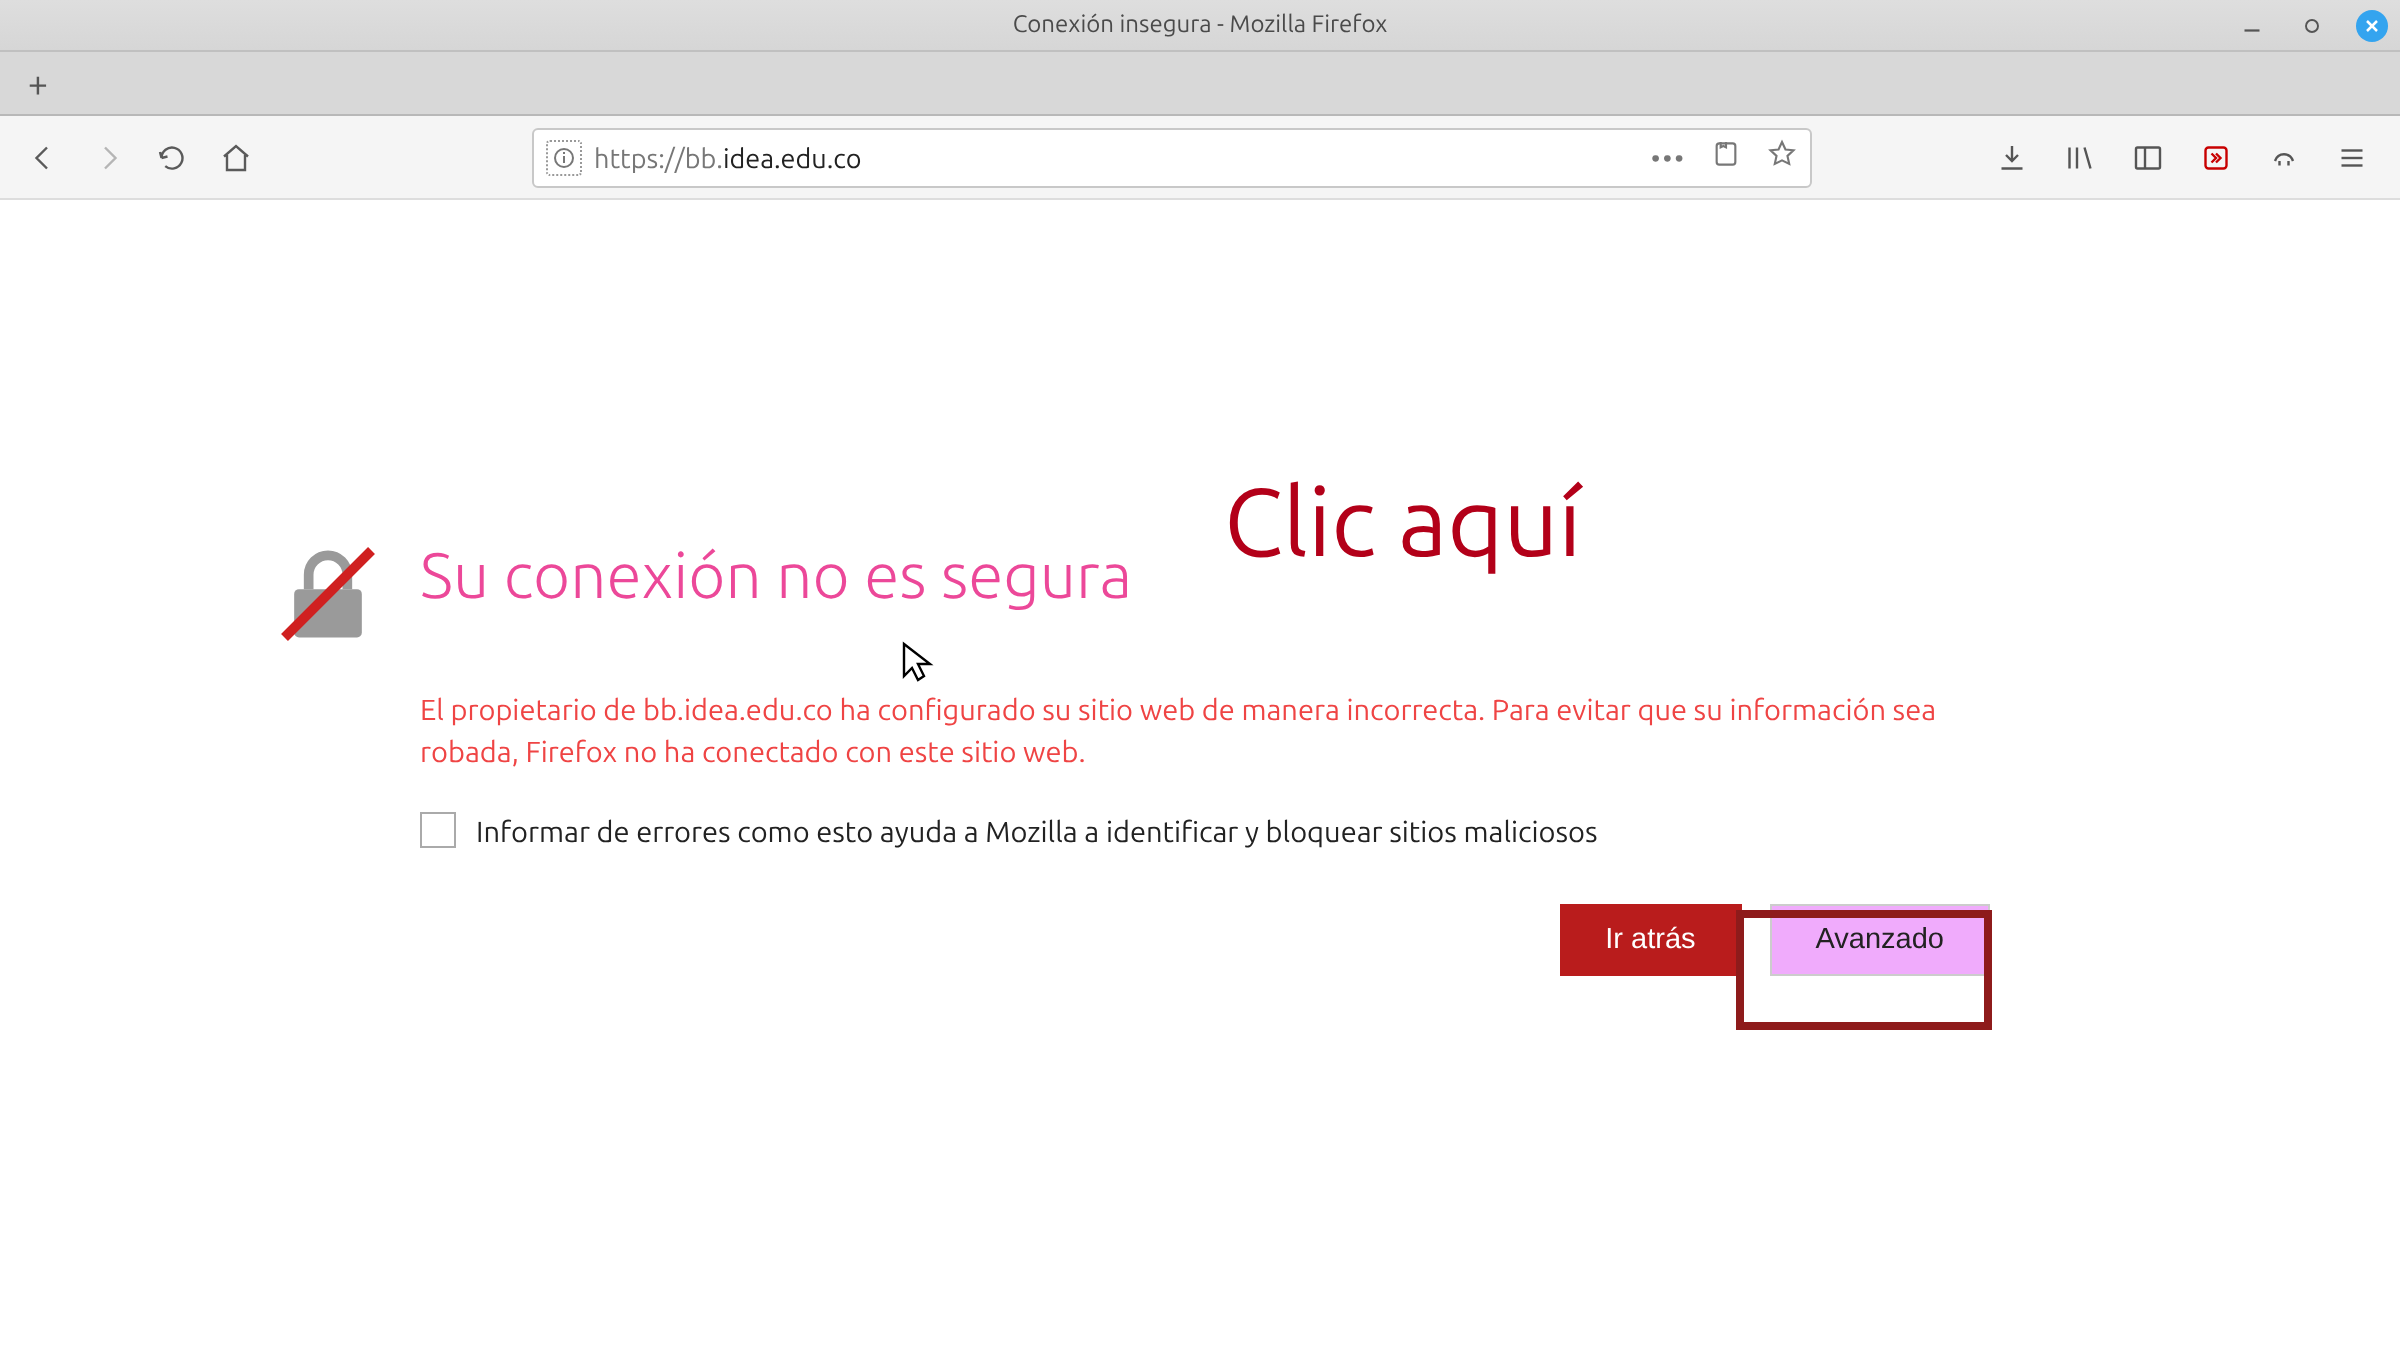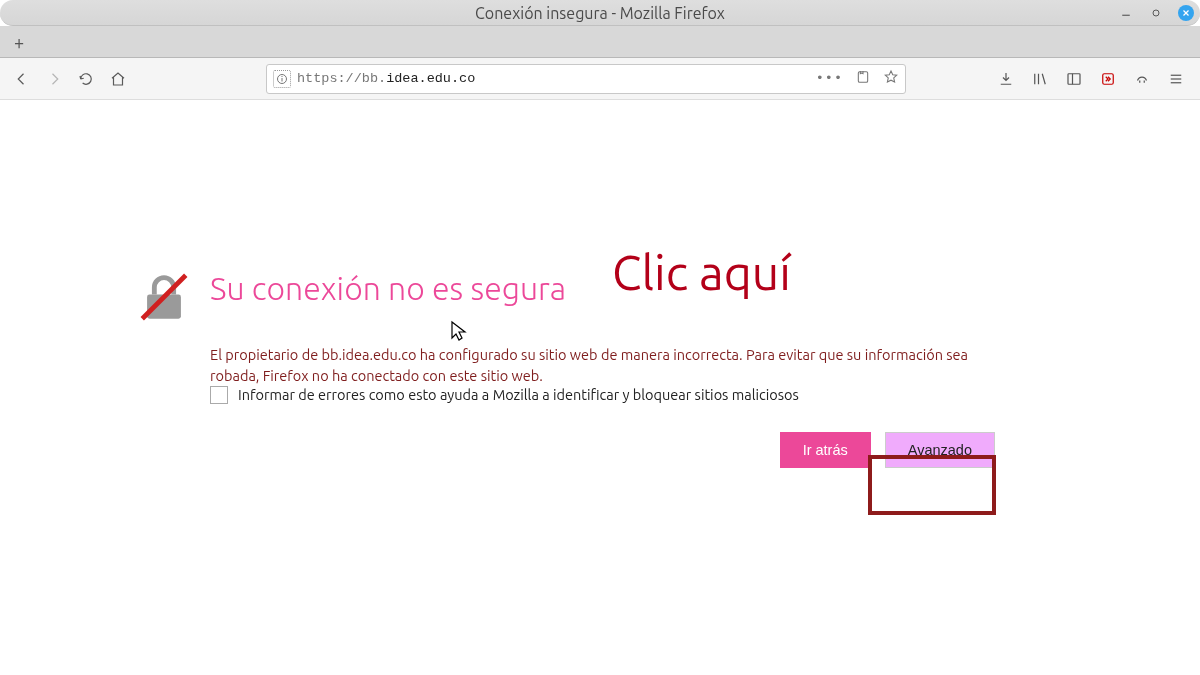--- a/index.html
+++ b/index.html
@@ -9,23 +9,22 @@
     background: #fff;
     position: relative;
   }
 
   
   .window-titlebar {
     height: 26px;
     background: linear-gradient(#dedede,#d6d6d6);
     border-bottom: 1px solid #c0c0c0;
     display: flex; align-items: center; justify-content: center;
-    font-size: 16px; color: #4a4a4a;
+    font-size: 12px; color: #4a4a4a;
     position: relative;
-    border-radius: 13px;
   }
   .window-controls {
     position: absolute; right: 6px; top: 0; height: 100%;
     display: flex; align-items: center; gap: 14px;
   }
   .win-btn { width: 16px; height: 16px; display:flex;align-items:center;justify-content:center; color:#555; cursor:pointer;}
   .win-close { width:16px;height:16px;border-radius:50%;background:#34a4ef;display:flex;align-items:center;justify-content:center;color:#fff;font-size:10px;}
 
   
   .tabstrip { height: 32px; background:#d8d8d8; border-bottom:1px solid #b8b8b8; display:flex; align-items:flex-end;}
@@ -34,48 +33,48 @@
     border:1px solid #b8b8b8; border-bottom:none; border-top:2px solid #3399ff;
     display:flex; align-items:center; padding:0 8px; font-size:12.5px; color:#222;
     position:relative; margin-left:2px;
   }
   .tab .tab-icon { width:16px;margin-right:6px;display:flex;align-items:center;justify-content:center;}
   .tab .tab-close { margin-left:auto; color:#666; cursor:pointer; font-size:14px; padding:0 2px;}
   .newtab { width:30px;height:30px;display:flex;align-items:center;justify-content:center;color:#555;font-size:18px;cursor:pointer;margin-left:4px;}
 
   
   .navbar { height:42px; background:#f5f5f5; border-bottom:1px solid #ddd;
-    display:flex;align-items:center;padding:0 8px; gap:4px;font-family:Liberation Mono, monospace;}
+    display:flex;align-items:center;padding:0 8px; gap:4px;}
   .nav-btn { width:28px;height:28px;border-radius:4px;display:flex;align-items:center;justify-content:center;color:#5a5a5a;cursor:pointer;}
   .nav-btn.disabled { color:#b5b5b5; cursor:default;}
   .nav-btn svg { width:18px;height:18px;stroke:currentColor;fill:none;stroke-width:1.6;}
   .urlbar { flex:0 0 640px; margin-left:130px; height:30px;border:1px solid #c8c8c8;border-radius:3px;background:#fff;
     display:flex;align-items:center;padding:0 6px; font-size:13.5px;}
   .urlbar .ident { width:18px;margin-right:6px;display:flex;align-items:center;justify-content:center;color:#777;border:1px dotted #999; border-radius:2px; height:18px;}
   .urlbar .urltext { flex:1; color:#777; }
   .urlbar .urltext .host { color:#222; }
   .urlbar .endicons { display:flex; gap:12px; align-items:center; color:#777; }
   .right-icons { margin-left:auto; display:flex;align-items:center;gap:14px;color:#555;padding-right:6px;}
   .right-icons .ri { width:20px;height:20px;display:flex;align-items:center;justify-content:center;cursor:pointer;}
   .right-icons .ri svg { width:18px;height:18px;stroke:currentColor;fill:none;stroke-width:1.6;}
   .right-icons .red svg { stroke:#c80000; fill:#c80000;}
 
   
   .content { position:absolute; left:0; right:0; top:100px; bottom:0; background:#fff;}
   .errbox { position:absolute; left:135px; top:168px; width:860px;}
   .lockwrap { position:absolute; left:0; top:0;}
   .heading { font-size:32px; font-weight:300; color:#ec4899; margin-left:75px; margin-top:2px;}
-  .para { font-size:14.5px; color:#7f1d1d; margin-left:75px; margin-top:38px; line-height:1.45; max-width:880px;}
+  .para { font-size:14.5px; color:#ef4444; margin-left:75px; margin-top:38px; line-height:1.45; max-width:880px;}
   .learnmore { font-size:14.5px; margin-left:75px; margin-top:20px;}
   .learnmore a { color:#1a7fd6; text-decoration:none; cursor:pointer;}
-  .reportrow { margin-left:75px; display:flex; font-size:14.5px; color:#222;}
+  .reportrow { margin-left:75px; margin-top:20px; display:flex; align-items:center; font-size:14.5px; color:#222;}
   .reportrow input[type=checkbox]{ width:18px;height:18px;margin-right:10px;appearance:none;border:1px solid #aaa;background:#fff;}
   .btnrow { margin-left:75px; margin-top:28px; display:flex; justify-content:flex-end; gap:14px; max-width:790px;}
   .btn { height:36px; padding:0 22px; font-size:14.5px; border:1px solid transparent; cursor:pointer; display:flex;align-items:center;}
-  .btn-primary { background:#ec4899;color:#fff;}
+  .btn-primary { background:#b91c1c;color:#fff;}
   .btn-secondary { background:#f0abfc;color:#222;border-color:#ccc;}
   .highlight-box { position:absolute; border:4px solid #8e1b1b; pointer-events:none;}
   .annotation { position:absolute; color:#b30019; font-size:48px; font-weight:400; }
 
   .cursor { position:absolute; left:450px; top:220px; }
 </style>
 </head>
 <body>
 
 <div class="window-titlebar">
@@ -206,21 +205,21 @@
     <div class="reportrow">
       <input type="checkbox" style="">
       <span>Informar de errores como esto ayuda a Mozilla a identificar y bloquear sitios maliciosos</span>
     </div>
     <div class="btnrow">
       <button class="btn btn-primary">Ir atrás</button>
       <button class="btn btn-secondary">Avanzado</button>
     </div>
   </div>
 
-  <div class="annotation" style="left:612px; top:145px;">Clic aquí</div>
+  <div class="annotation" style="left:612px; top:134px;">Clic aquí</div>
   <div class="highlight-box" style="left:868px; top:355px; width:128px; height:60px;"></div>
 
   <div class="cursor">
     <svg width="18" height="22" viewBox="0 0 18 22">
         <path d="M2 2 L2 18 L6 14 L9 20 L12 18 L9 12 L15 12 Z" fill="#fff" stroke="#000" stroke-width="1.2"></path>
       </svg>
   </div>
 </div>
 
 </body></html>

